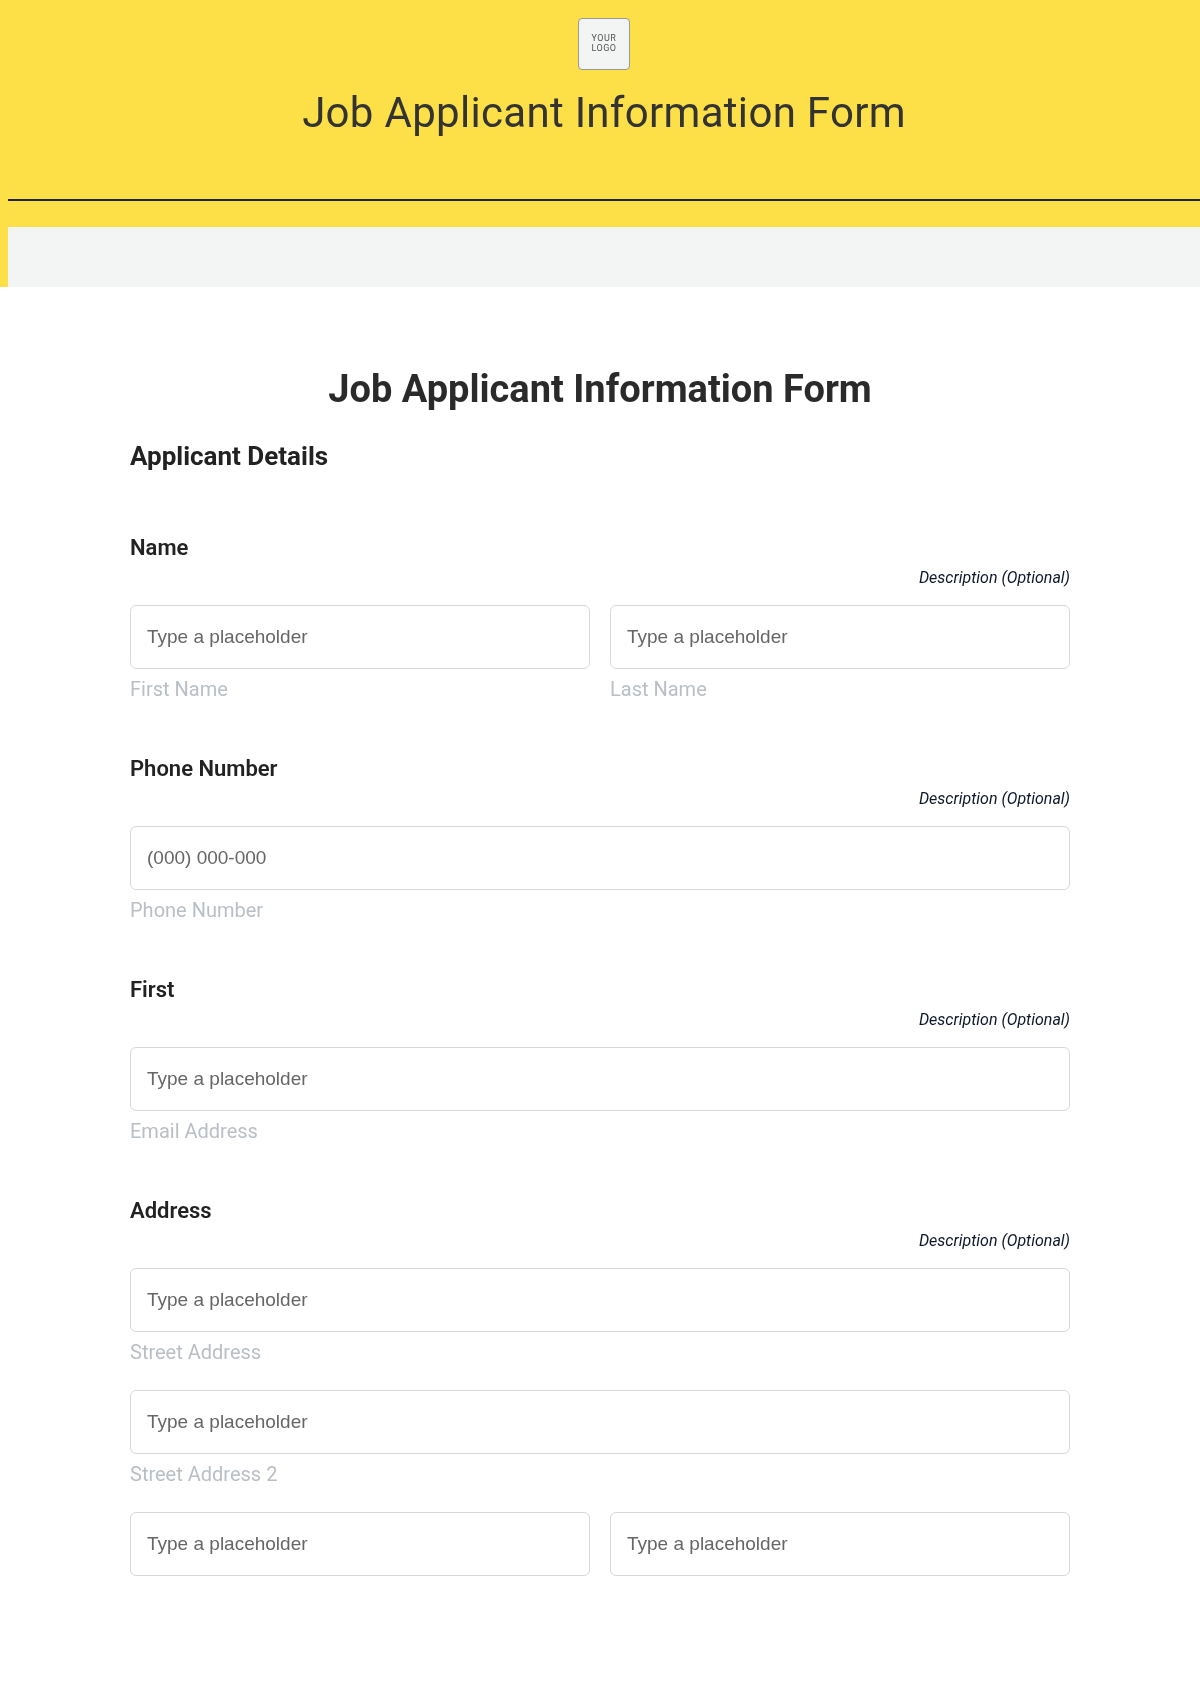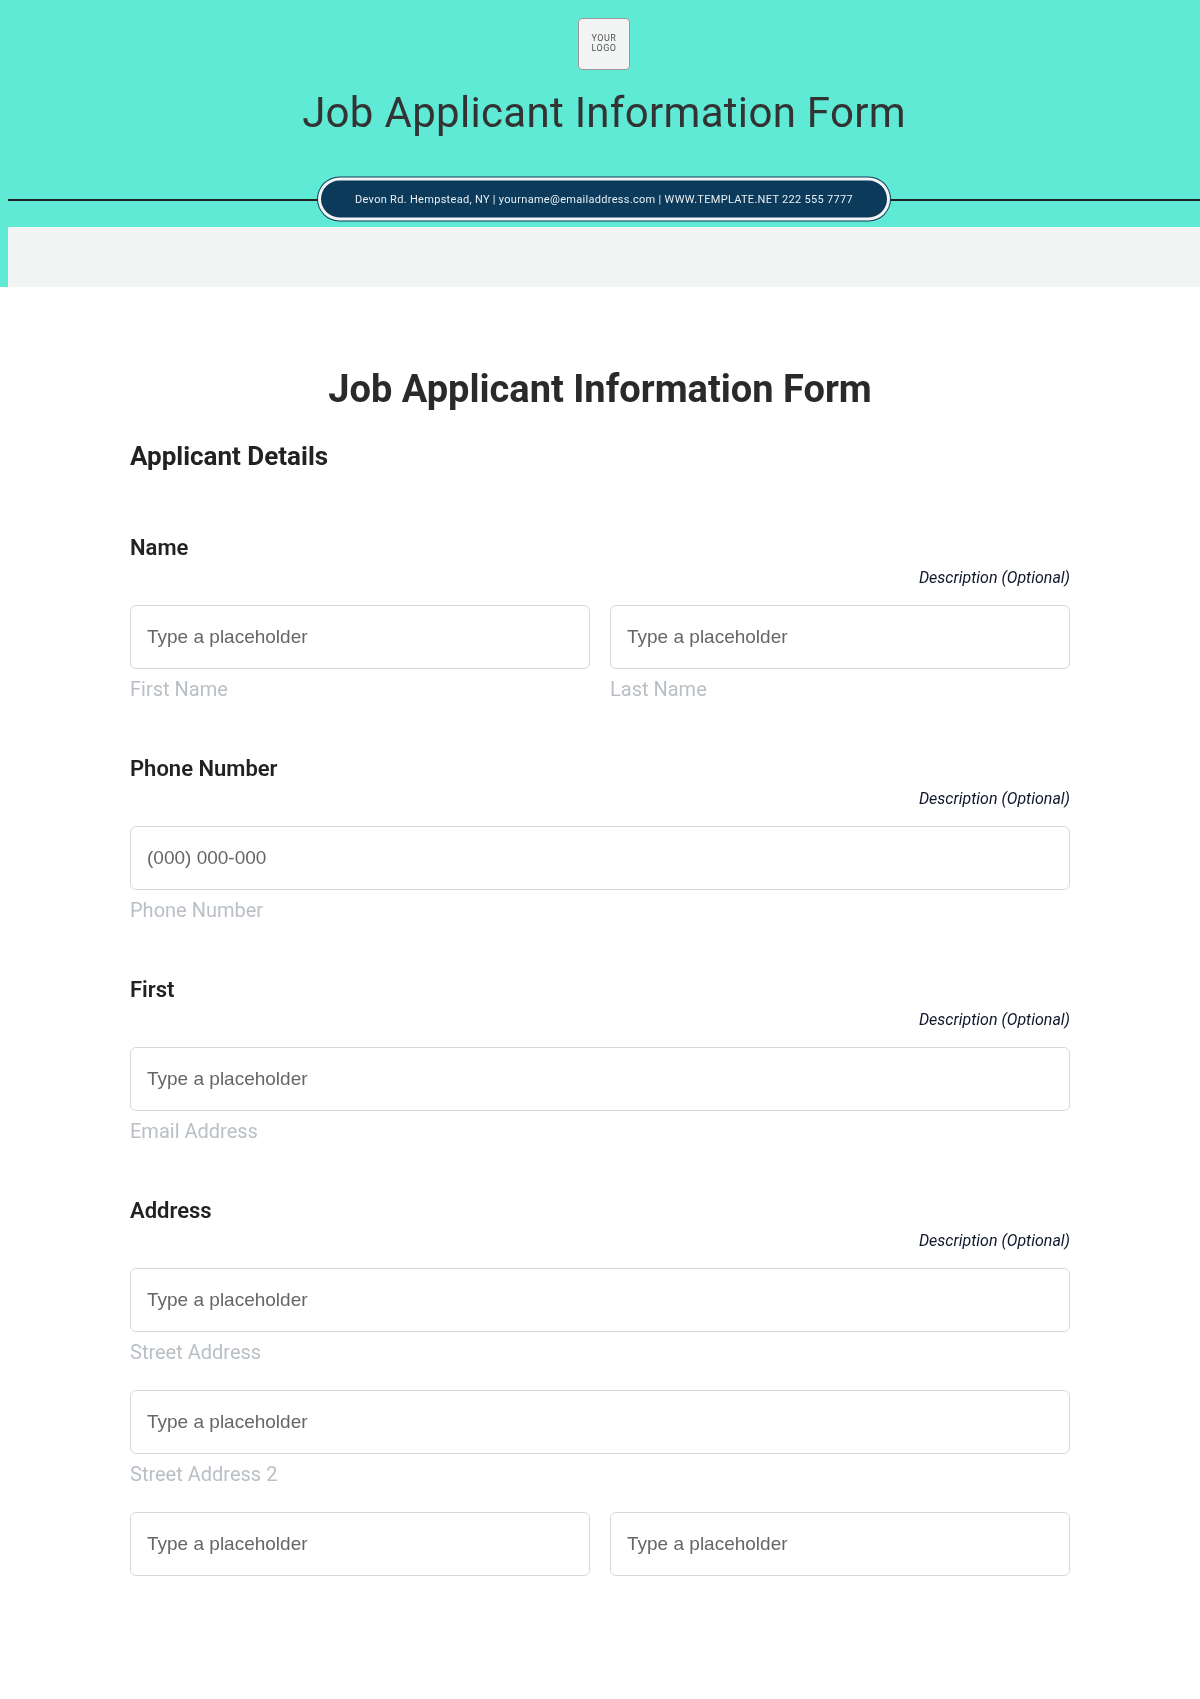--- a/index.html
+++ b/index.html
@@ -5,21 +5,21 @@
   * { box-sizing: border-box; margin: 0; padding: 0; }
   body {
     font-family: -apple-system, BlinkMacSystemFont, "Segoe UI", Roboto, Arial, sans-serif;
     background: #ffffff;
     color: #2a2a2a;
     width: 1200px;
   }
 
   
   .banner {
-    background: #5eead4;
+    background: #fde047;
     padding: 18px 0 0 8px;
     position: relative;
   }
   .logo-box {
     width: 52px;
     height: 52px;
     margin: 0 auto 18px auto;
     border: 1px solid #999;
     border-radius: 4px;
     display: flex;
@@ -136,21 +136,20 @@
 </head>
 <body>
 
 <div class="banner">
   <div class="logo-box">
     <span>YOUR LOGO</span>
   </div>
   <div class="banner-title">Job Applicant Information Form</div>
   <div class="banner-rule-wrap">
     <div class="banner-rule"></div>
-    <div class="pill">Devon Rd. Hempstead, NY | yourname@emailaddress.com | WWW.TEMPLATE.NET  222 555 7777</div>
   </div>
   <div class="banner-bottom-space"></div>
 </div>
 
 <div class="form-wrap">
   <h1 class="form-title">Job Applicant Information Form</h1>
 
   <h2 class="section-heading">Applicant Details</h2>
 
   <div class="field-block">

